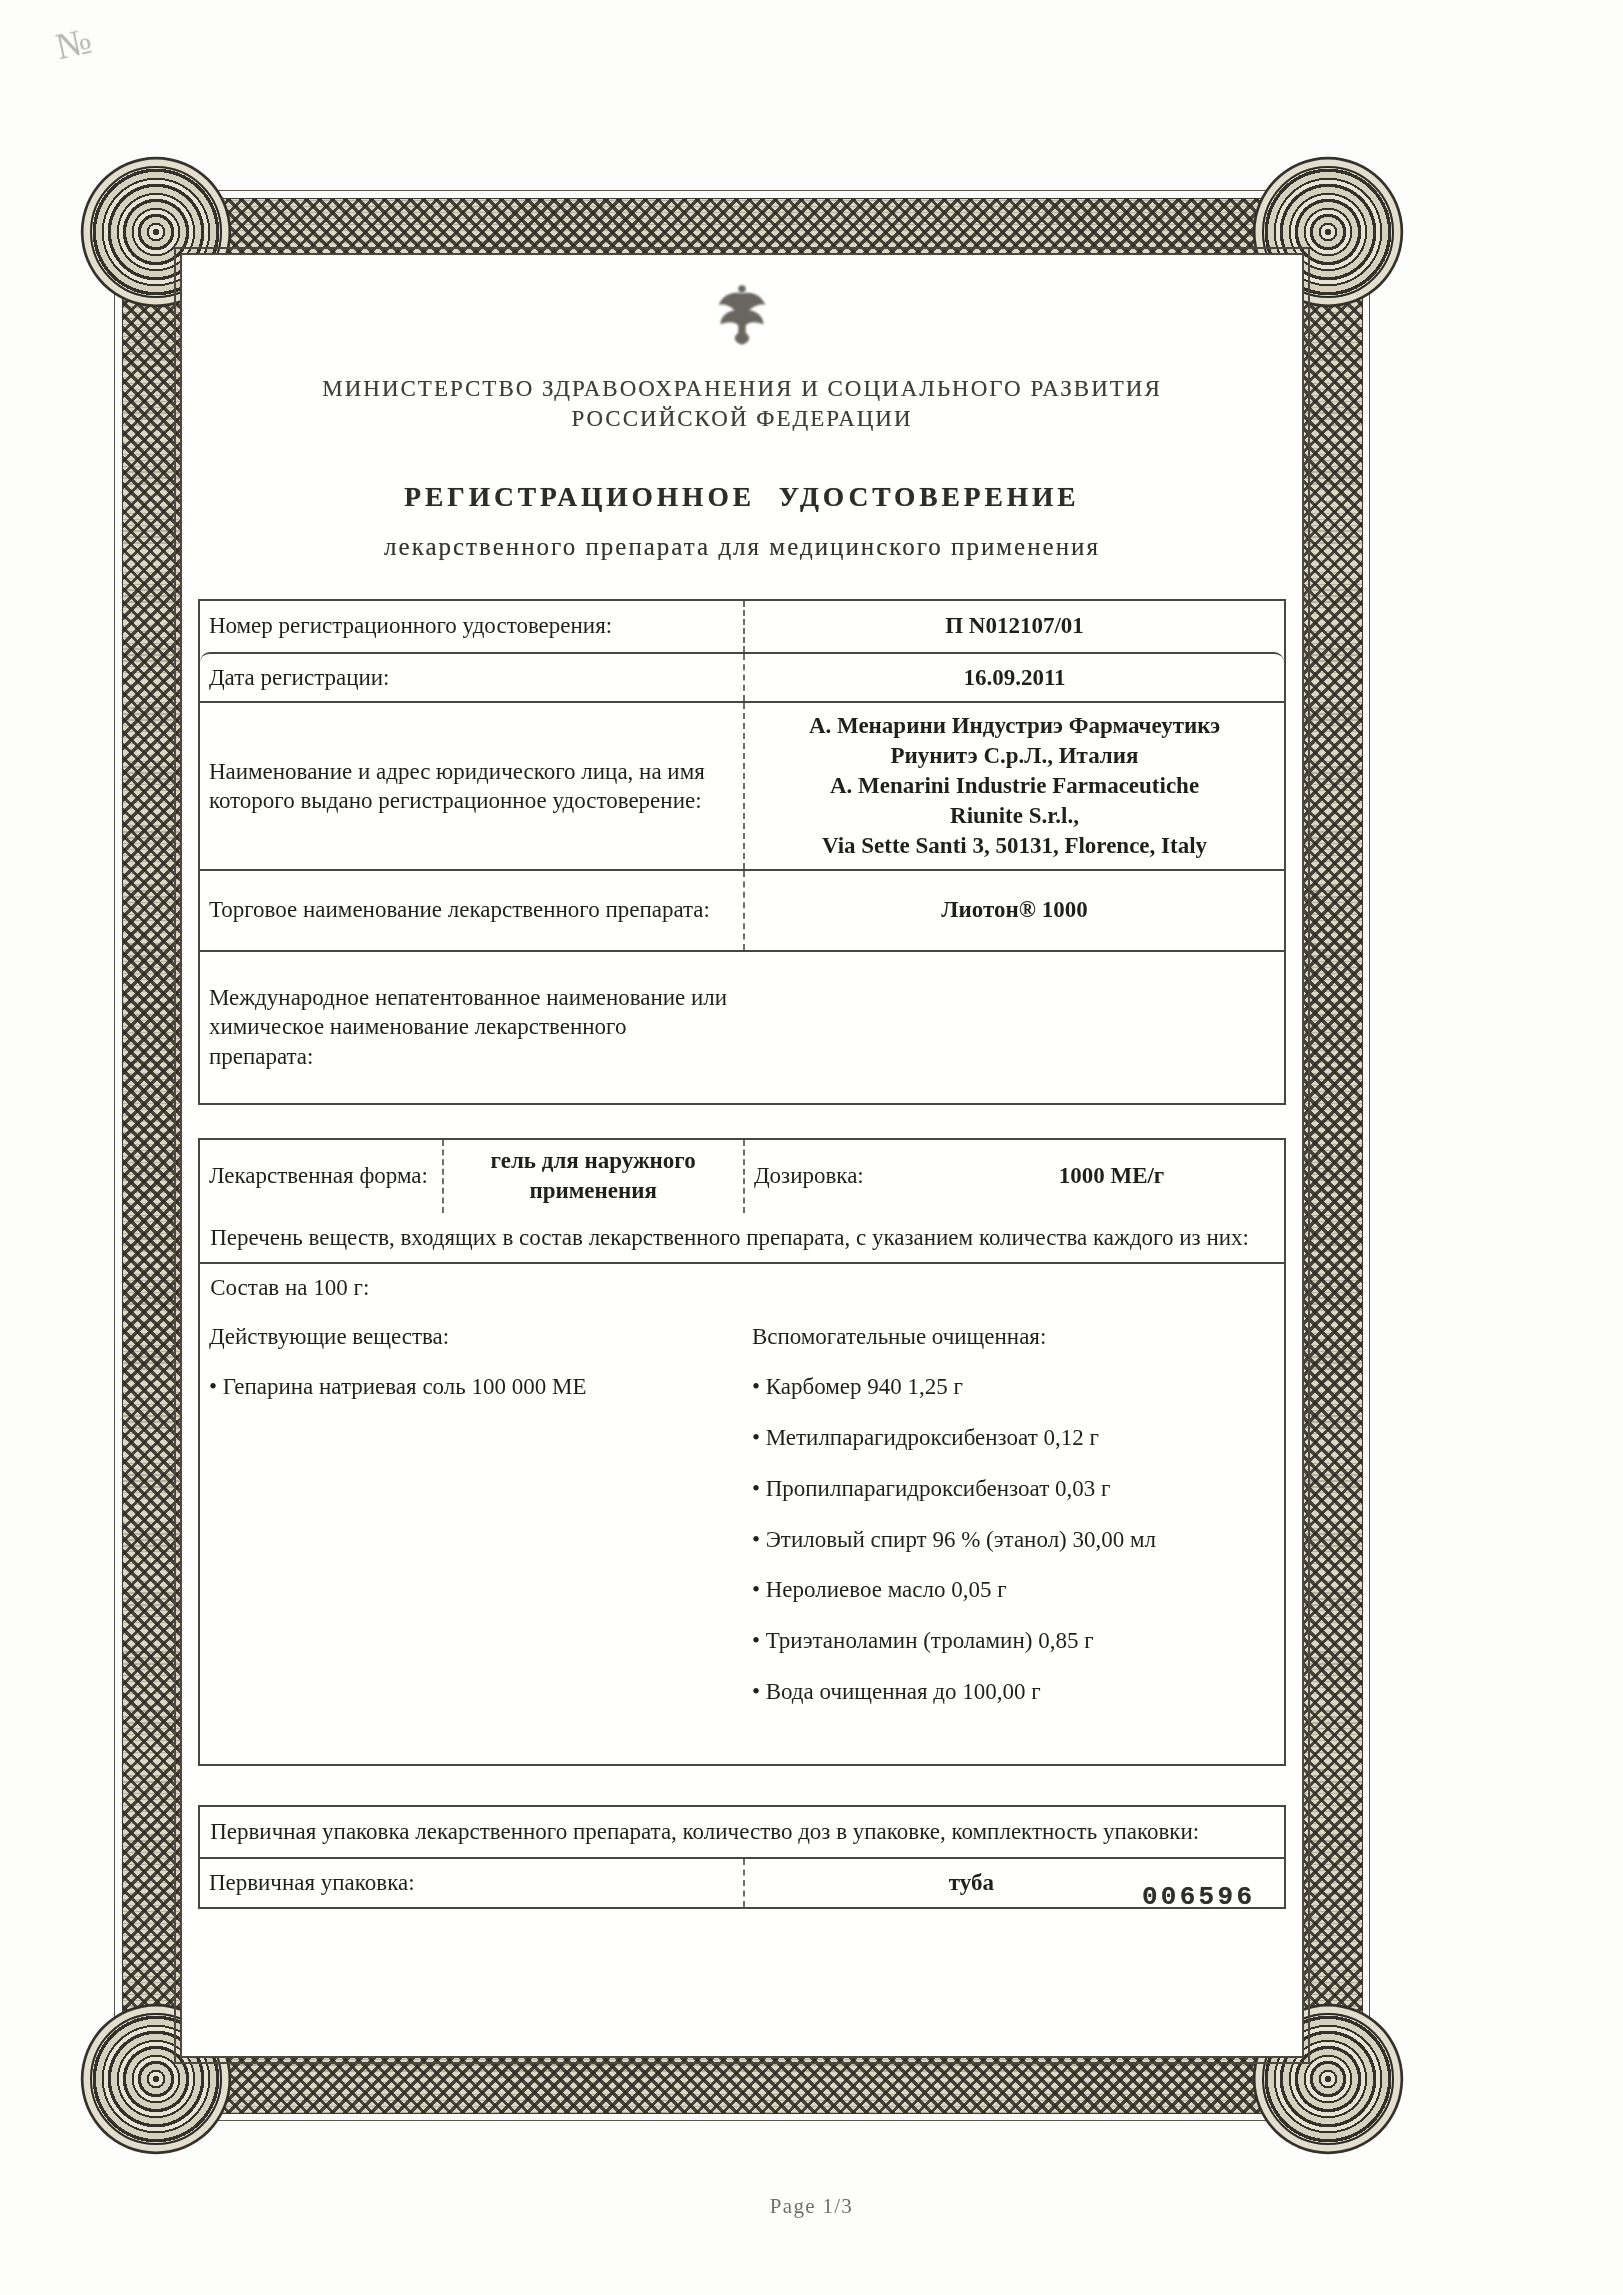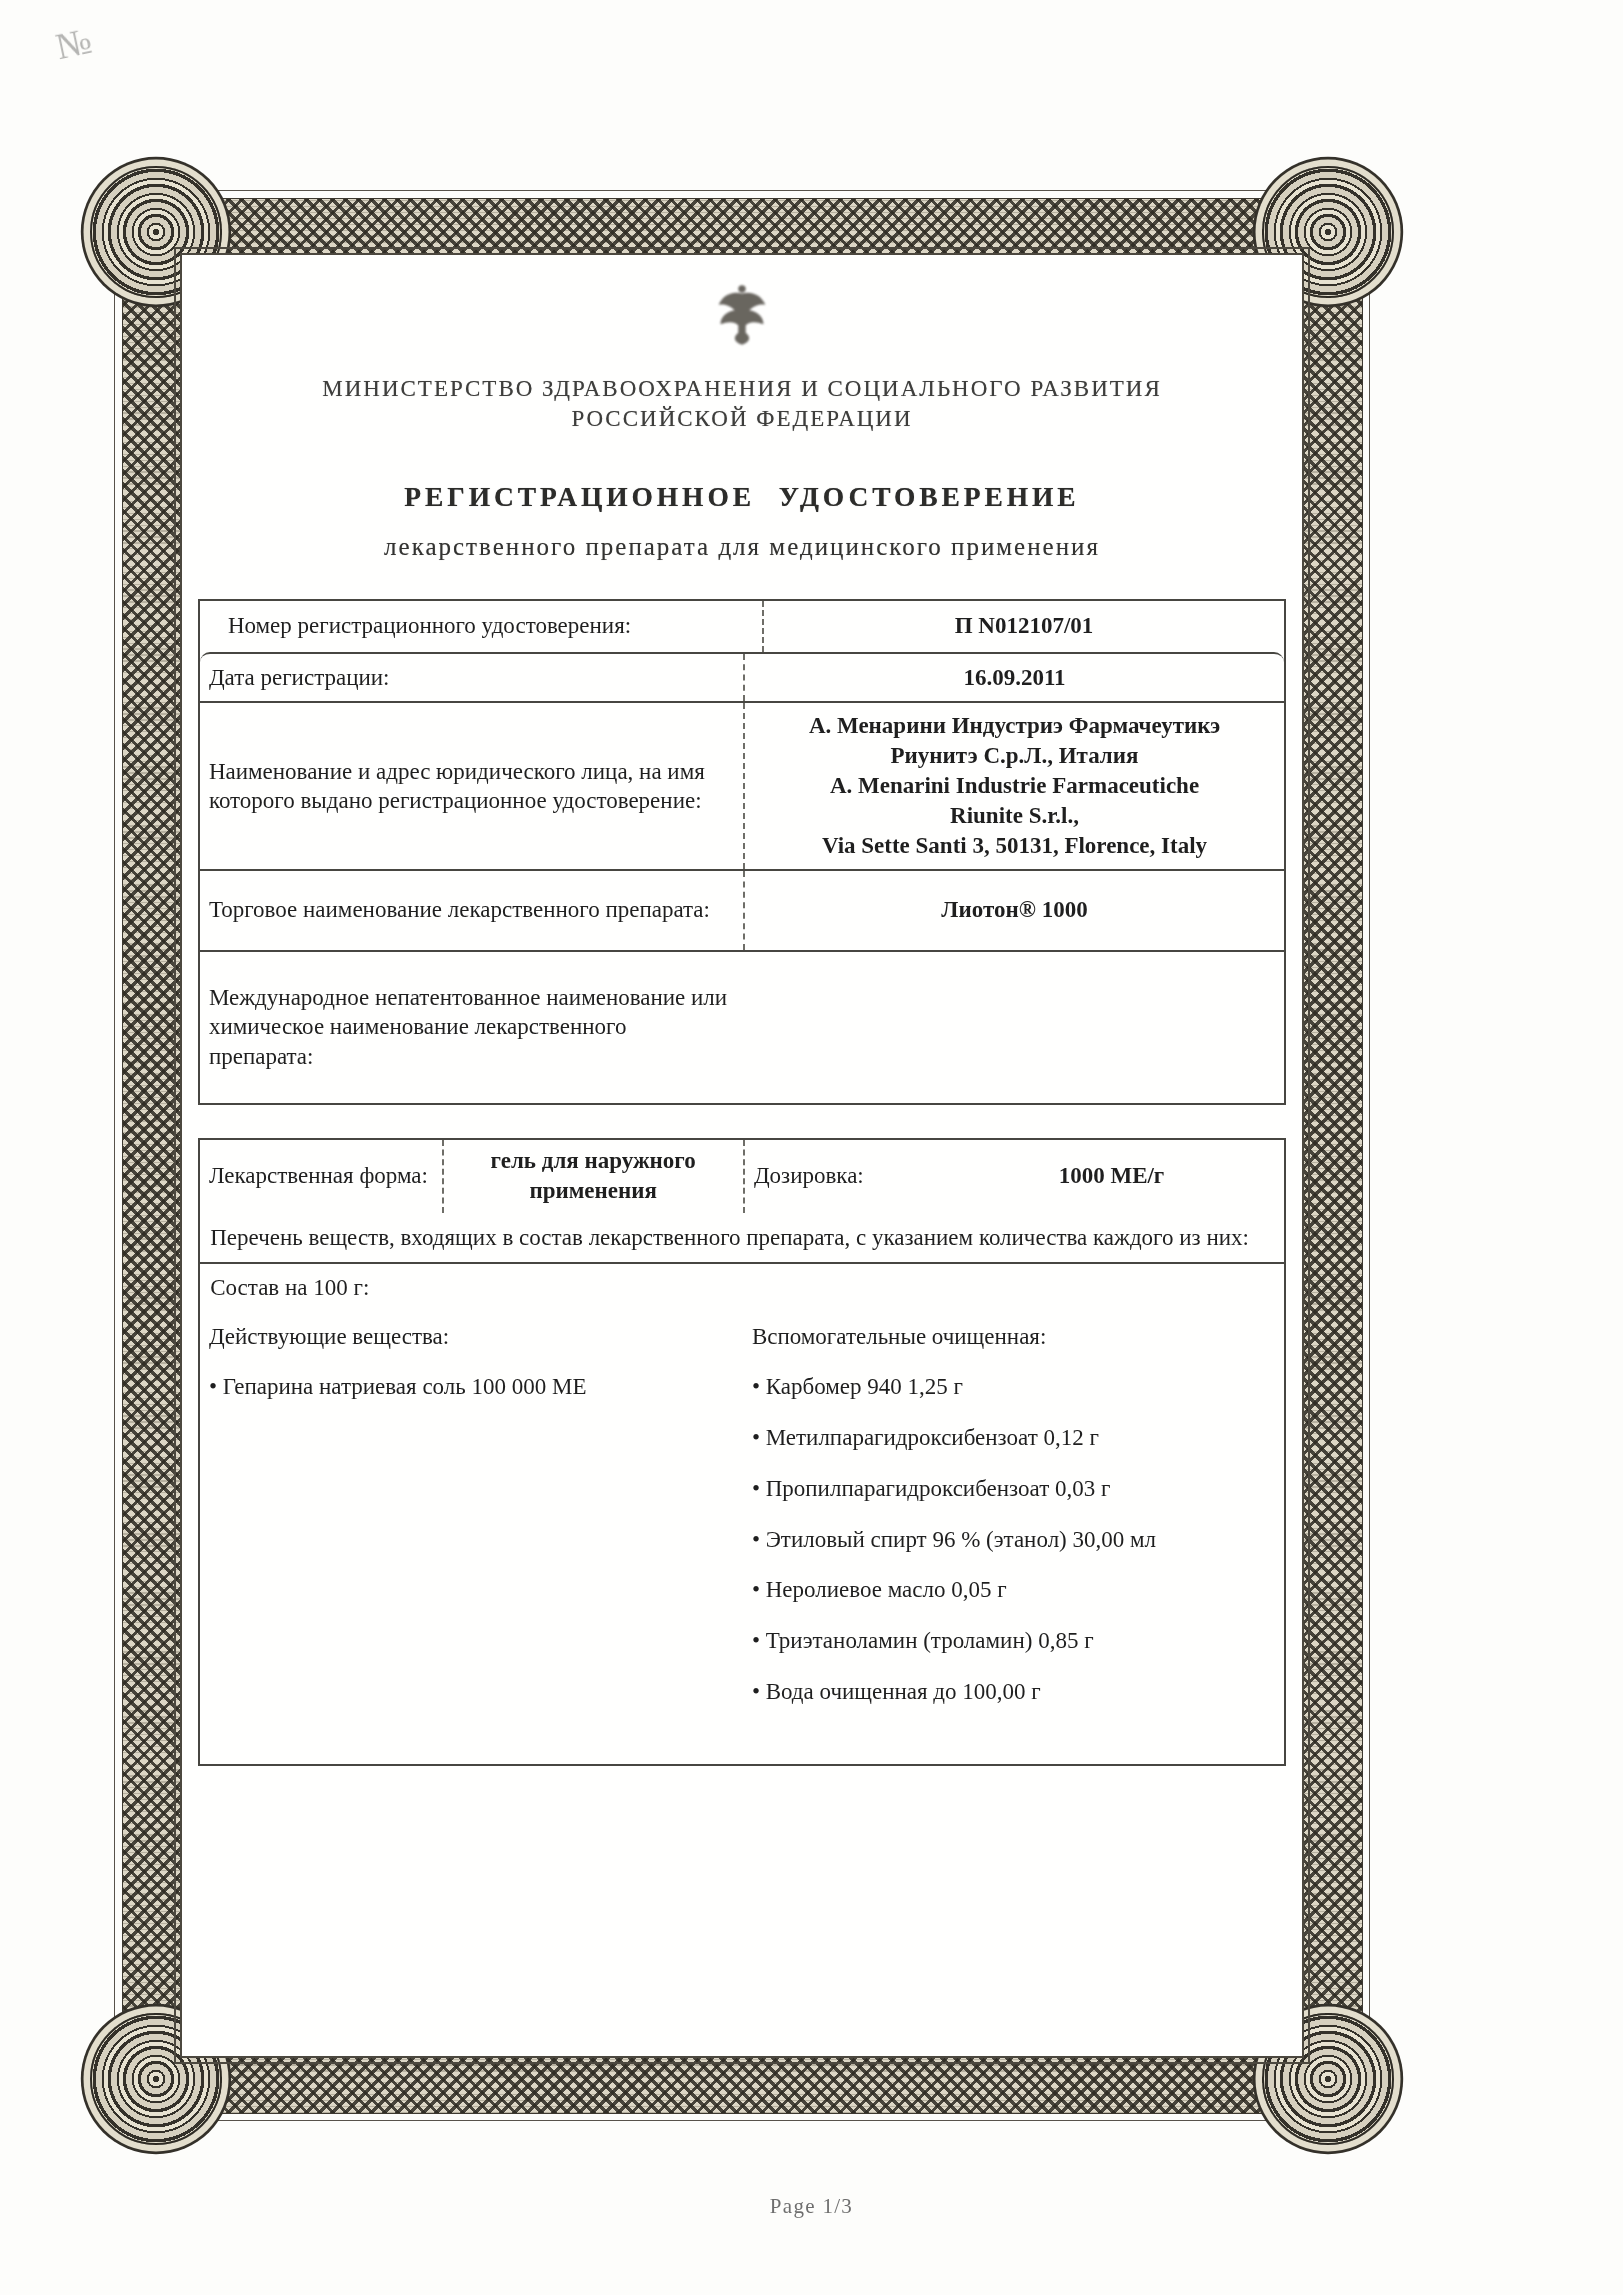--- a/index.html
+++ b/index.html
@@ -99,21 +99,21 @@
     font-size:23px; line-height:1.28;
     display:flex; align-items:center;
   }
   .cv{
     border-left:2px dashed #6f6e68;
     font-weight:700; font-size:23px; line-height:1.3;
     display:flex; align-items:center; justify-content:center;
     text-align:center; padding:7.9px 11.8px;
     white-space:pre-line;
   }
-  .r-number{ min-height:51px;padding-left:19px; }
+  .r-number{ min-height:51px; }
   .r-date{ min-height:47px;border-radius:10px; }
   .r-holder{ min-height:160px; }
   .r-trade{ min-height:79px; }
   .r-inn{ min-height:151px; }
 
   .row4{ display:grid; grid-template-columns:242px 301px 196px 1fr; min-height:73px; }
   .row4 .c2, .row4 .c3{ border-left:2px dashed #6f6e68; }
   .row4 .c2, .row4 .c4{
     font-weight:700; font-size:23px;
     display:flex; align-items:center; justify-content:center; text-align:center;
@@ -232,18 +232,26 @@
               <div class="comp-item">• Пропилпарагидроксибензоат 0,03 г</div>
               <div class="comp-item">• Этиловый спирт 96 % (этанол) 30,00 мл</div>
               <div class="comp-item">• Неролиевое масло 0,05 г</div>
               <div class="comp-item">• Триэтаноламин (троламин) 0,85 г</div>
               <div class="comp-item">• Вода очищенная до 100,00 г</div>
             </div>
         </div>
       </div>
     </div>
 
+    <div class="tbl tbl3">
+      <div class="rowf">Первичная упаковка лекарственного препарата, количество доз в упаковке, комплектность упаковки:</div>
+      <div class="row last">
+        <div class="cl">Первичная упаковка:</div>
+        <div class="cv cv-tuba">туба</div>
+        <div class="serial">006596</div>
+      </div>
+    </div>
 
   </div>
 </div>
 
 <div class="page-footer">Page 1/3</div>
 
 
 </body></html>

